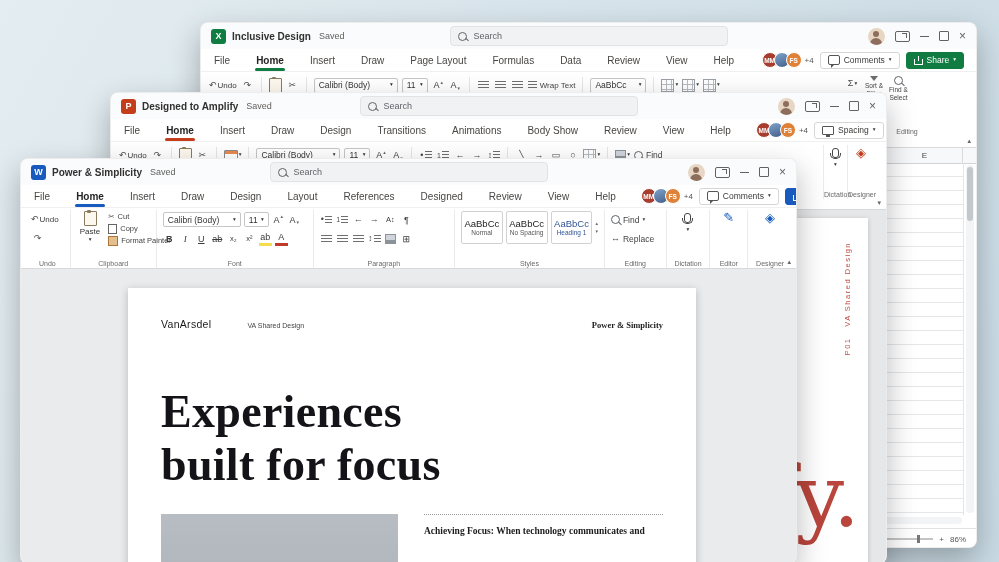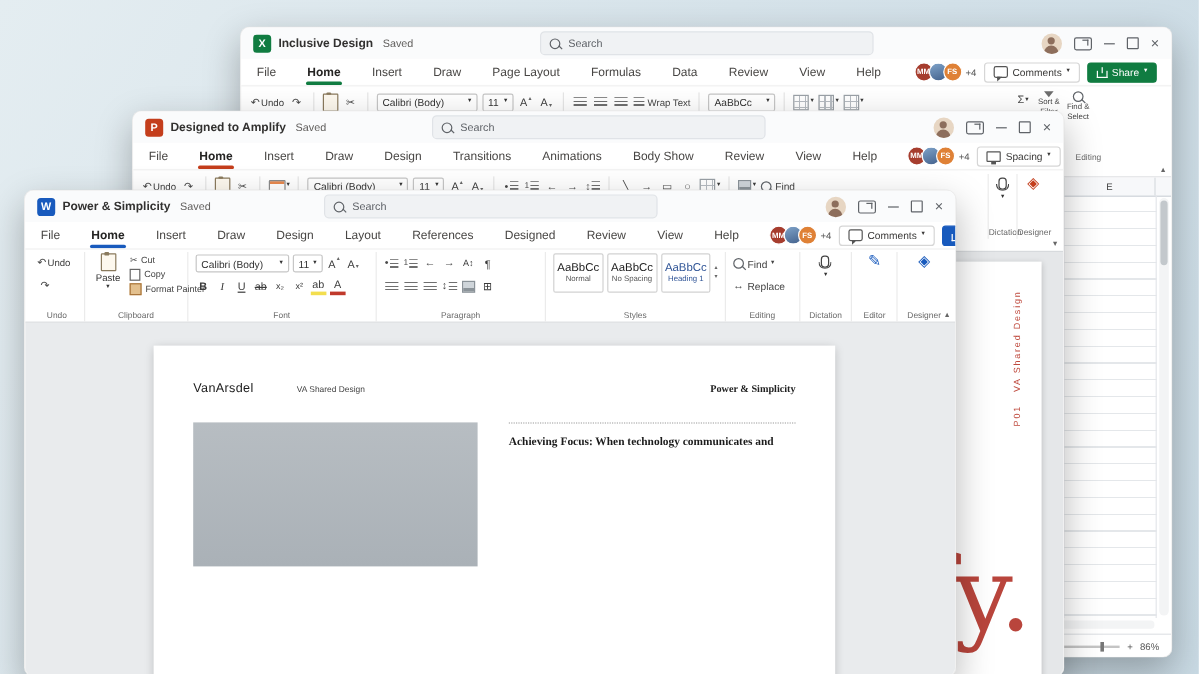--- a/index.html
+++ b/index.html
@@ -706,20 +706,24 @@
     <button class="btn ribbon-collapse">▴</button>
   </div>
 
   <div class="doc-canvas">
     <div class="page">
       <div class="page-header">
         <span class="logo">VanArsdel</span>
         <span class="hdr-center">VA Shared Design</span>
         <span class="hdr-right">Power &amp; Simplicity</span>
       </div>
+      <div class="doc-heading">
+        <div>Experiences</div>
+        <div>built for focus</div>
+      </div>
       <div class="doc-bottom">
         <div class="imgph"></div>
         <div class="doc-col">
           <p class="lead">Achieving Focus: When technology communicates and</p>
         </div>
       </div>
     </div>
   </div>
 </div>
 

